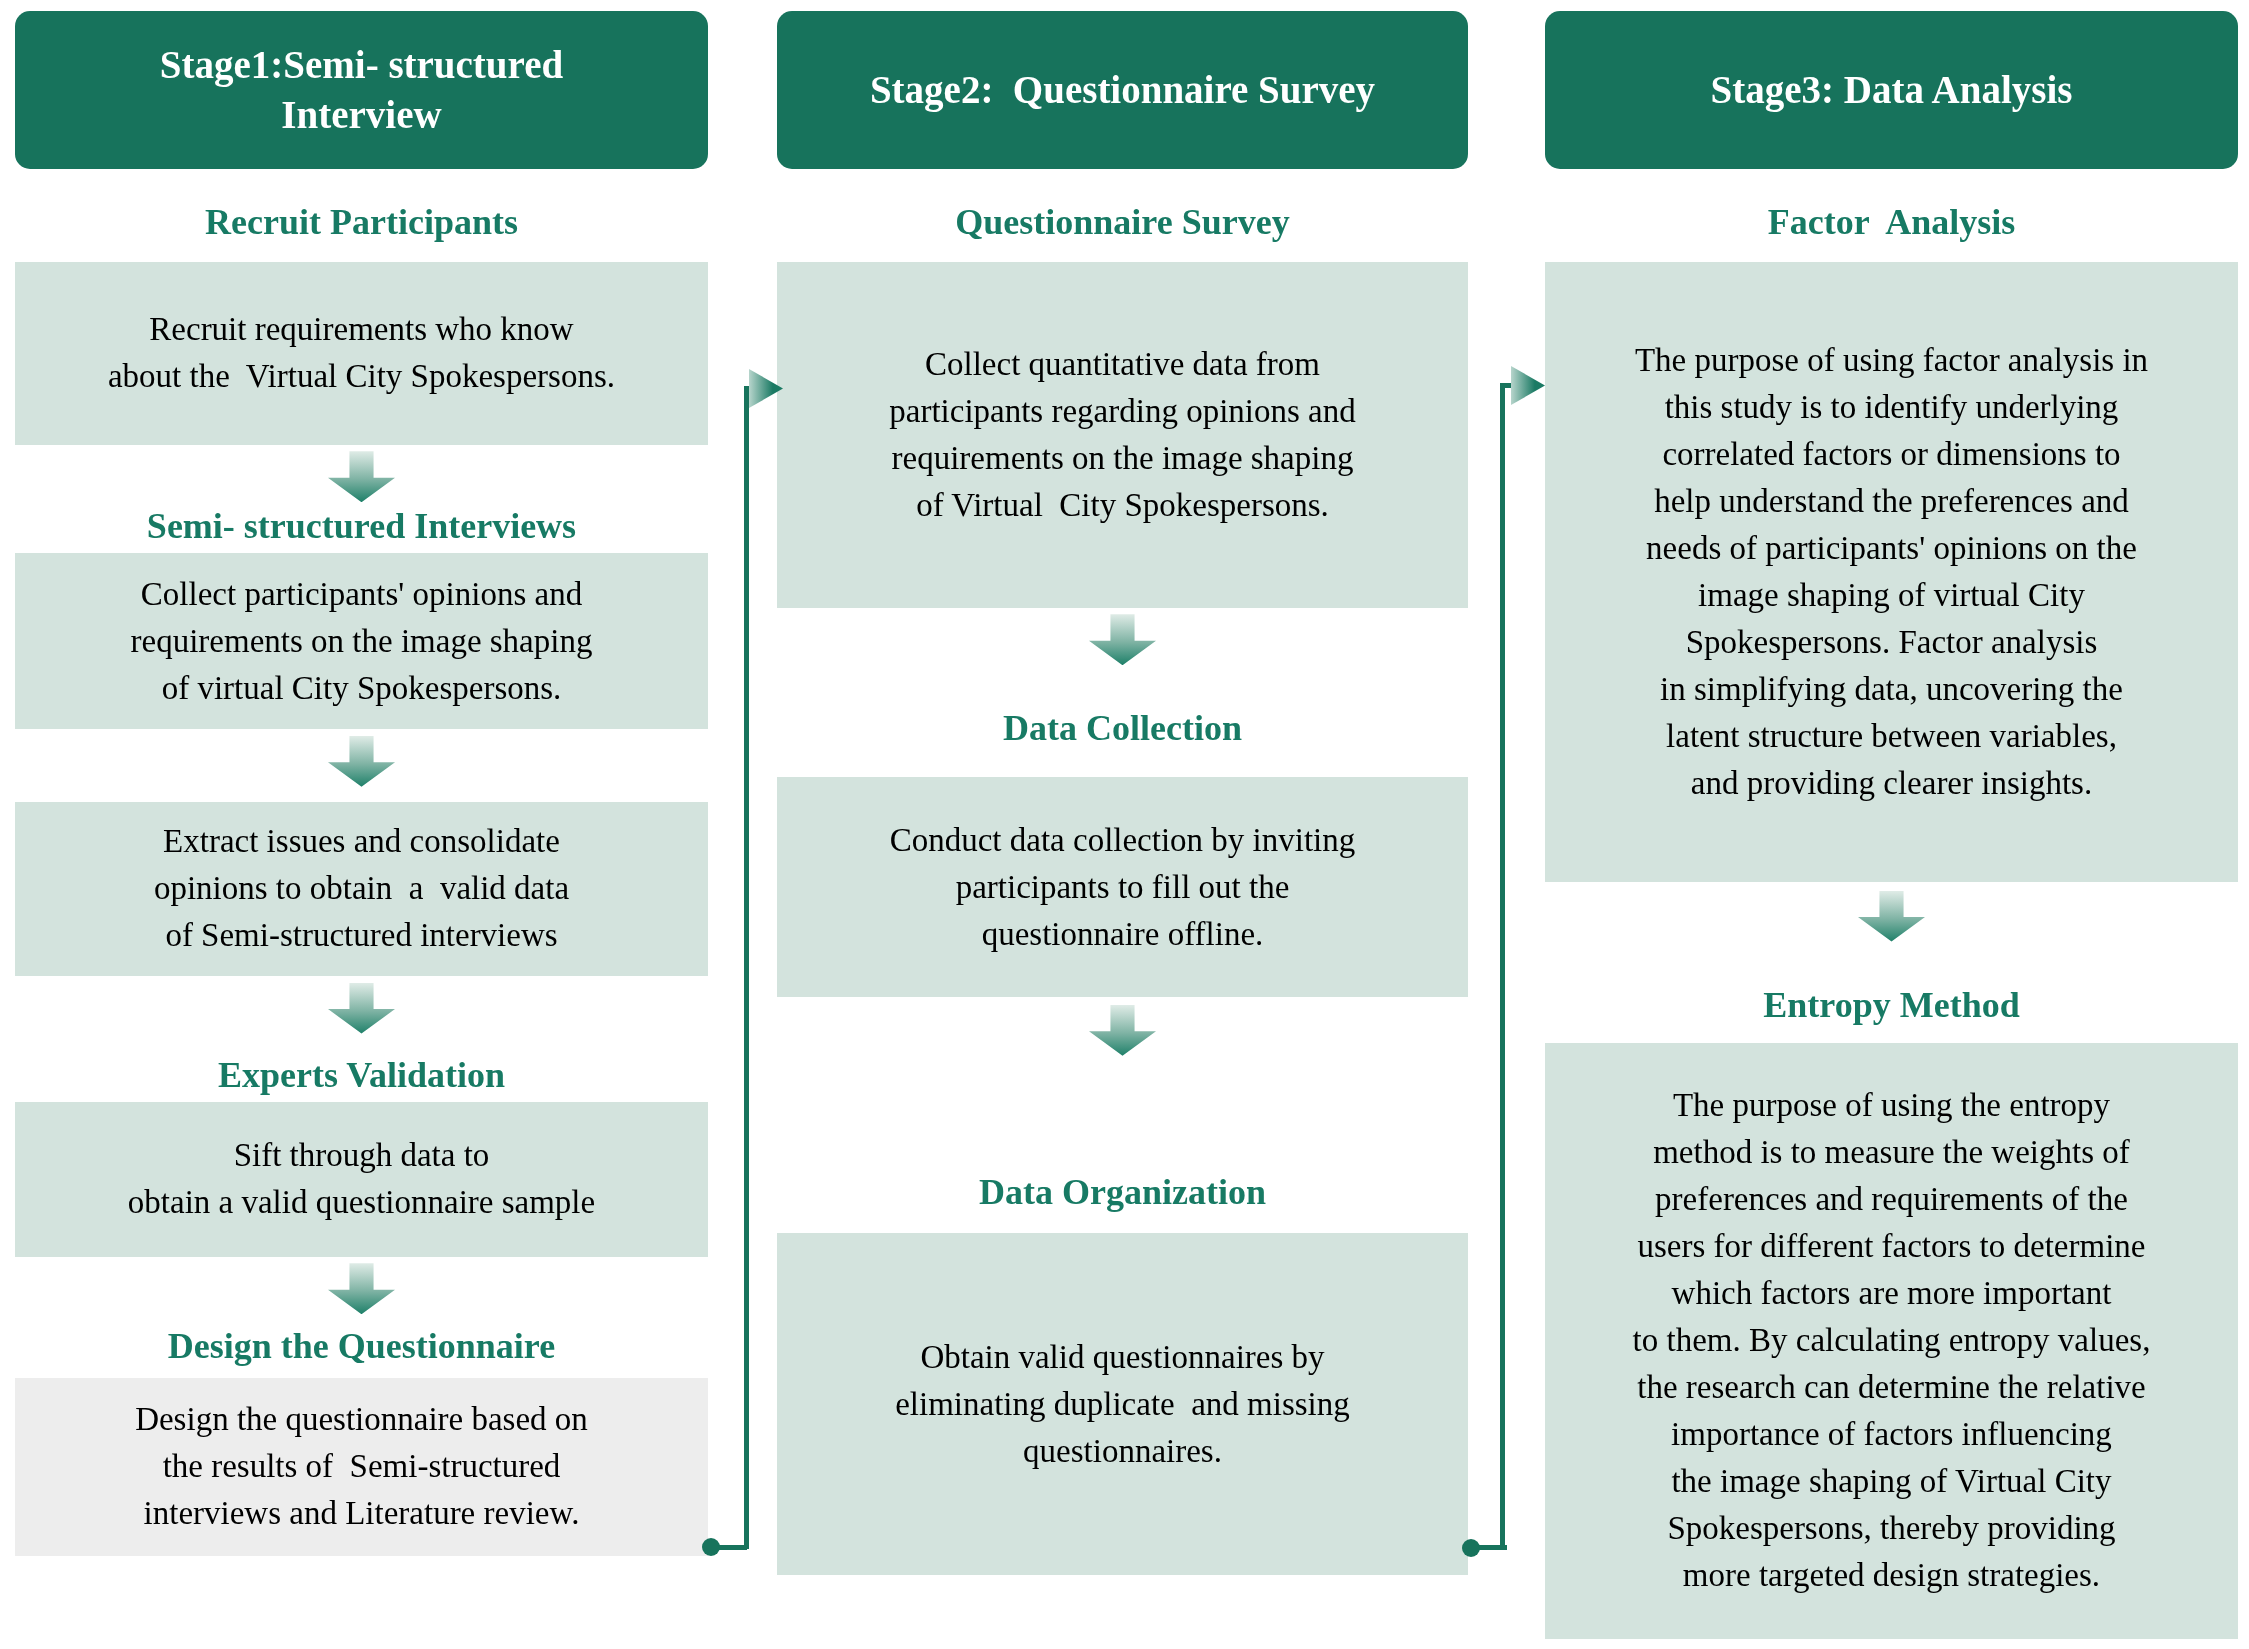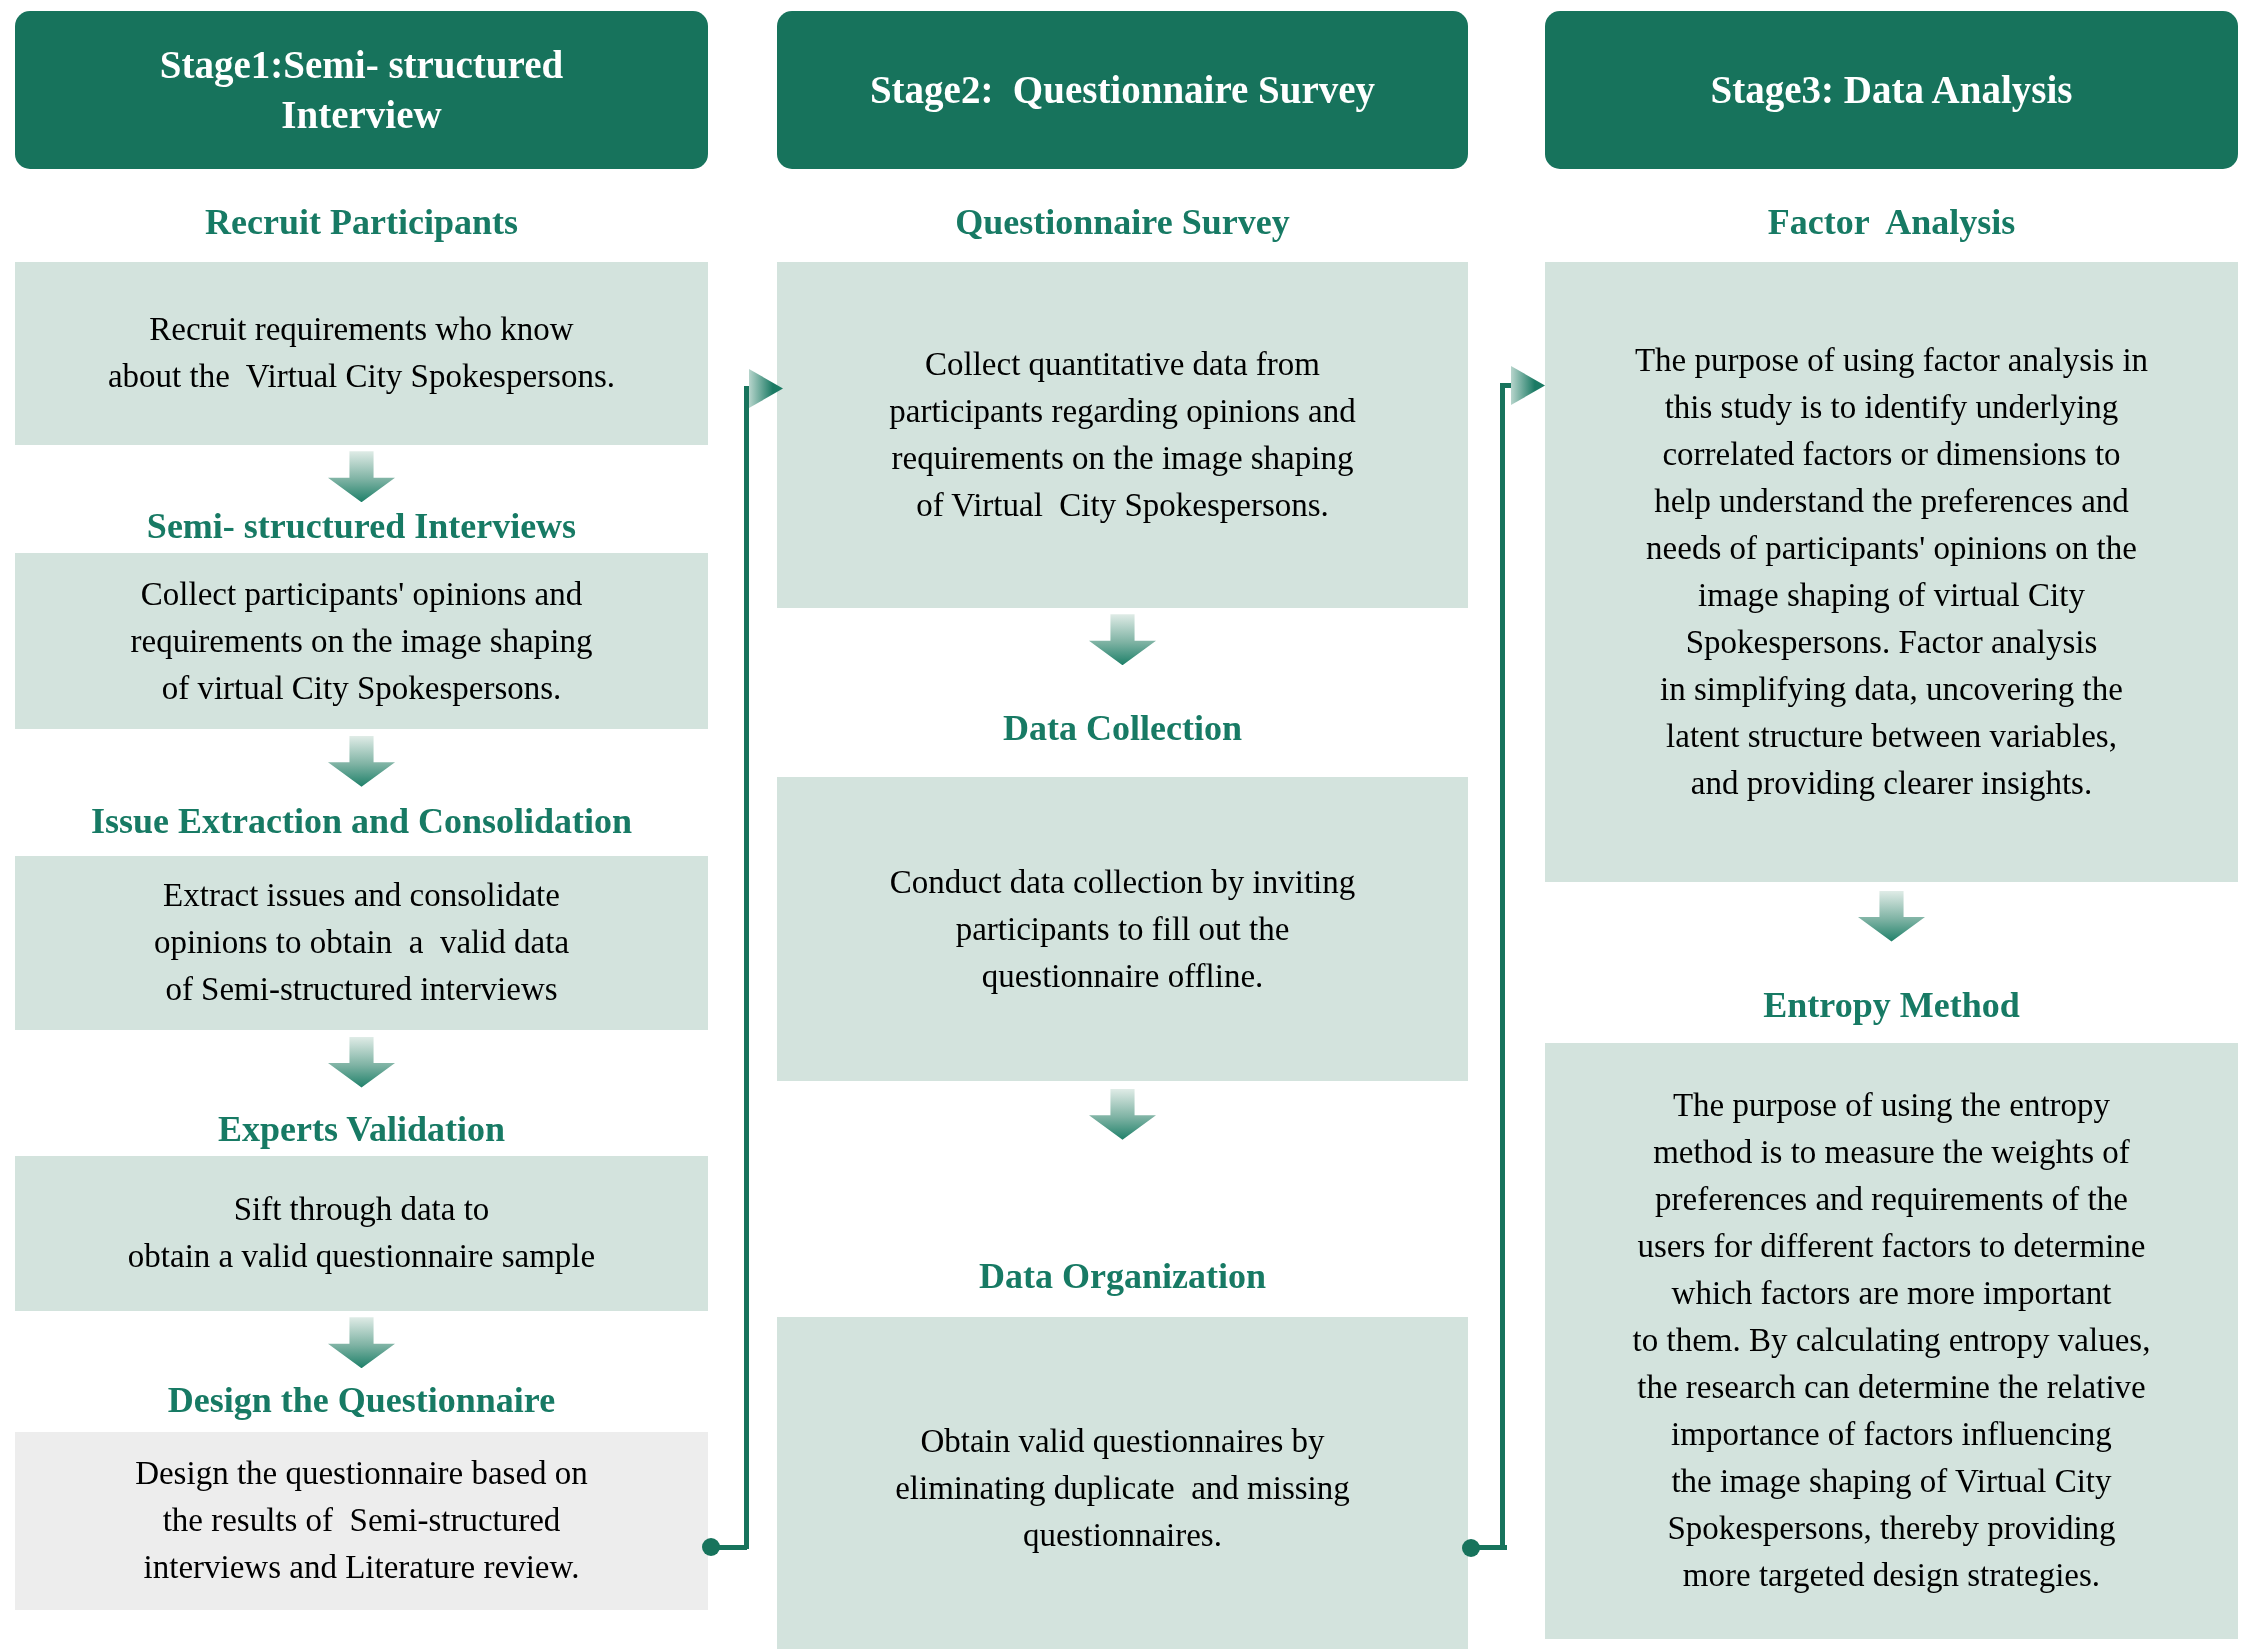--- a/index.html
+++ b/index.html
@@ -24,21 +24,21 @@
   .darr{width:67px;height:51px;
         background:linear-gradient(180deg,#E0ECE7 0%,#7FB3A4 55%,#1E8069 100%);
         clip-path:polygon(32% 0, 68% 0, 68% 52%, 100% 52%, 50% 100%, 0 52%, 32% 52%);}
   
   .mt7{margin-top:5.2px}.mt9{margin-top:6.7px}.mt10{margin-top:7.5px}.mt12{margin-top:9px}
   .mt16{margin-top:12px}.mt17{margin-top:12.7px}.mt20{margin-top:15px}.mt24{margin-top:18px}
   .mt26{margin-top:19.4px}.mt29{margin-top:21.7px}.mt30{margin-top:22.4px}.mt39{margin-top:29px}
   .mt46{margin-top:34px}.mt59{margin-top:44px}.mt156{margin-top:117px}
   
   .h245{height:183px}.h235{height:176px}.h233{height:174px}.h241{height:155px}.h238{height:178px}
-  .h463{height:346px}.h380{height:304px}.h458{height:342px}.h830{height:620px}.h798{height:596px}
+  .h463{height:346px}.h380{height:220px}.h458{height:342px}.h830{height:620px}.h798{height:596px}
   
   .dot{position:absolute;width:18px;height:18px;border-radius:50%;background:var(--line);}
   .hline,.vline{position:absolute;background:var(--line);}
   .ah{position:absolute;clip-path:polygon(0 0,100% 50%,0 100%);
       background:linear-gradient(90deg,#B7D5CC 0%,#1B7A64 70%);}
   .c1dot{left:702px;top:1538px;}
   .c1h1{left:710px;top:1545px;width:37px;height:5.2px;}
   .c1v{left:744px;top:386px;width:5.2px;height:1163px;}
   .c1h2{left:744px;top:386px;width:27px;height:5.2px;}
   .c1ah{left:749px;top:369px;width:34px;height:39px;}
@@ -58,21 +58,20 @@
 Interview</div>
     <div class="sh mt46">Recruit Participants</div>
     <div class="box mt26 h245">Recruit requirements who know
 about the  Virtual City Spokespersons.</div>
     <div class="darr mt9"></div>
     <div class="sh mt7">Semi- structured Interviews</div>
     <div class="box mt9 h235">Collect participants' opinions and
 requirements on the image shaping
 of virtual City Spokespersons.</div>
     <div class="darr mt9"></div>
-    <div class="sh mt20">Issue Extraction and Consolidation</div>
     <div class="box mt20 h233">Extract issues and consolidate
 opinions to obtain  a  valid data
 of Semi-structured interviews</div>
     <div class="darr mt9"></div>
     <div class="sh mt30">Experts Validation</div>
     <div class="box mt9 h241">Sift through data to
 obtain a valid questionnaire sample</div>
     <div class="darr mt9"></div>
     <div class="sh mt17">Design the Questionnaire</div>
     <div class="box gray mt16 h238">Design the questionnaire based on

